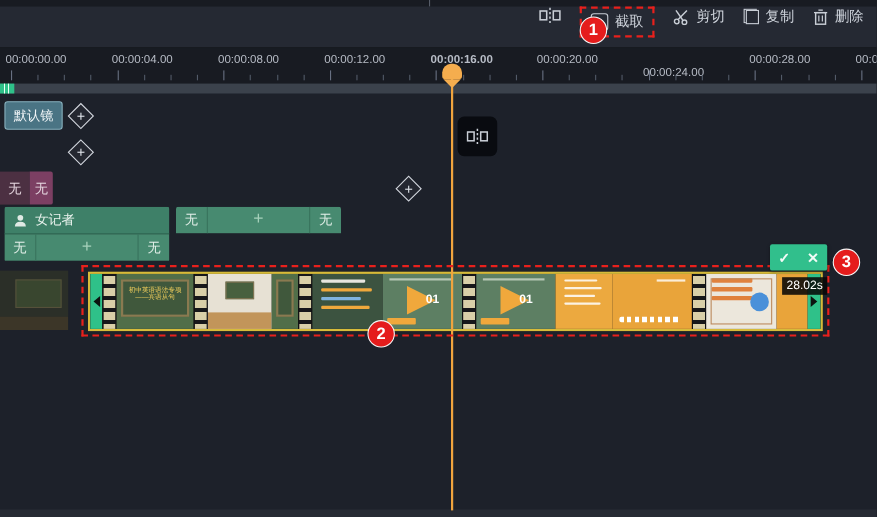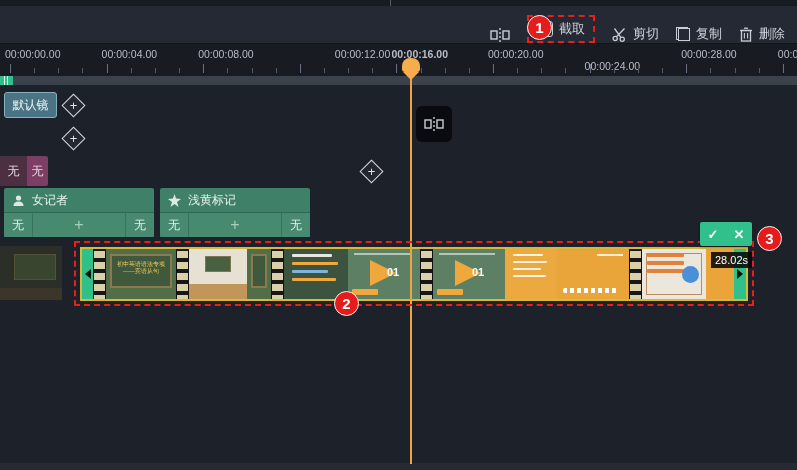--- a/index.html
+++ b/index.html
@@ -4,21 +4,21 @@
 <style>
   * { margin:0; padding:0; box-sizing:border-box; }
   html,body { width:797px; height:470px; overflow:hidden; background:#1d212a;
     font-family:"Liberation Sans", sans-serif; position:relative; }
   #stage { position:absolute; inset:0; width:797px; height:470px; }
 
   
   .top-strip { position:absolute; left:0; top:0; width:797px; height:6px; background:#181b22; }
   .top-strip .pv-line { position:absolute; left:390px; top:0; width:1px; height:6px; background:#565c68; }
   .toolbar { position:absolute; left:0; top:6px; width:797px; height:38px; background:#252933;
-    border-bottom:1px solid #121419; display:flex; align-items:flex-end; justify-content:flex-end;
+    border-bottom:1px solid #121419; display:flex; align-items:flex-start; justify-content:flex-end;
     gap:17px; padding-right:12px; }
   .tb-item { display:flex; align-items:center; gap:6px; color:#ced3db; font-size:13px; cursor:default; }
   .tb-item svg { display:block; }
   .capture-anno { border:2px dashed #e8201c; padding:3px 8px; display:flex; align-items:center; gap:6px; }
   .bracket-ico { width:16px; height:16px; border:1.4px solid #c9ced6; border-radius:3px;
     color:#c9ced6; font-size:9px; line-height:13px; text-align:center; letter-spacing:0; }
   .copy-ico { position:relative; width:14px; height:14px; }
   .copy-ico:before { content:""; position:absolute; left:0; top:0; width:10px; height:11px; border:1.4px solid #c9ced6; }
   .copy-ico:after  { content:""; position:absolute; right:0; bottom:0; width:10px; height:11px; border:1.4px solid #c9ced6; background:#252933; }
 
@@ -186,21 +186,21 @@
       <span class="rlabel" style="left: 101.6px;">00:00:04.00</span>
       <i class="tick major" style="left: 106.6px;"></i>
       <i class="tick minor" style="left: 130.75px;"></i>
       <i class="tick minor" style="left: 154.9px;"></i>
       <i class="tick minor" style="left: 179.05px;"></i>
       <span class="rlabel" style="left: 198.2px;">00:00:08.00</span>
       <i class="tick major" style="left: 203.2px;"></i>
       <i class="tick minor" style="left: 227.35px;"></i>
       <i class="tick minor" style="left: 251.5px;"></i>
       <i class="tick minor" style="left: 275.65px;"></i>
-      <span class="rlabel" style="left: 294.8px; margin-left: 40px;">00:00:12.00</span>
+      <span class="rlabel" style="left: 294.8px;">00:00:12.00</span>
       <i class="tick major" style="left: 299.8px;"></i>
       <i class="tick minor" style="left: 323.95px;"></i>
       <i class="tick minor" style="left: 348.1px;"></i>
       <i class="tick minor" style="left: 372.25px;"></i>
       <span class="rlabel" style="left: 391.4px; font-weight: bold;">00:00:16.00</span>
       <i class="tick major" style="left: 396.4px;"></i>
       <i class="tick minor" style="left: 420.55px;"></i>
       <i class="tick minor" style="left: 444.7px;"></i>
       <i class="tick minor" style="left: 468.85px;"></i>
       <span class="rlabel" style="left: 488px;">00:00:20.00</span>
@@ -258,26 +258,20 @@
       <span>女记者</span>
     </div>
     <div class="bd">
       <div class="cell none">无</div>
       <div class="cell add">+</div>
       <div class="cell none">无</div>
     </div>
   </div>
 
   <div class="panel" style="left:160px;">
-    <div class="hd">
-      <svg width="13" height="13" viewBox="0 0 13 13">
-        <path d="M6.5 0 L8 4.5 L13 5 L9 8 L10.5 13 L6.5 10 L2.5 13 L4 8 L0 5 L5 4.5 Z" fill="#dfe9e4"></path>
-      </svg>
-      <span>浅黄标记</span>
-    </div>
     <div class="bd">
       <div class="cell none">无</div>
       <div class="cell add">+</div>
       <div class="cell none">无</div>
     </div>
   </div>
 
   <div class="pre-thumb">
     <div class="mini-board"></div>
     <div class="mini-floor"></div>

